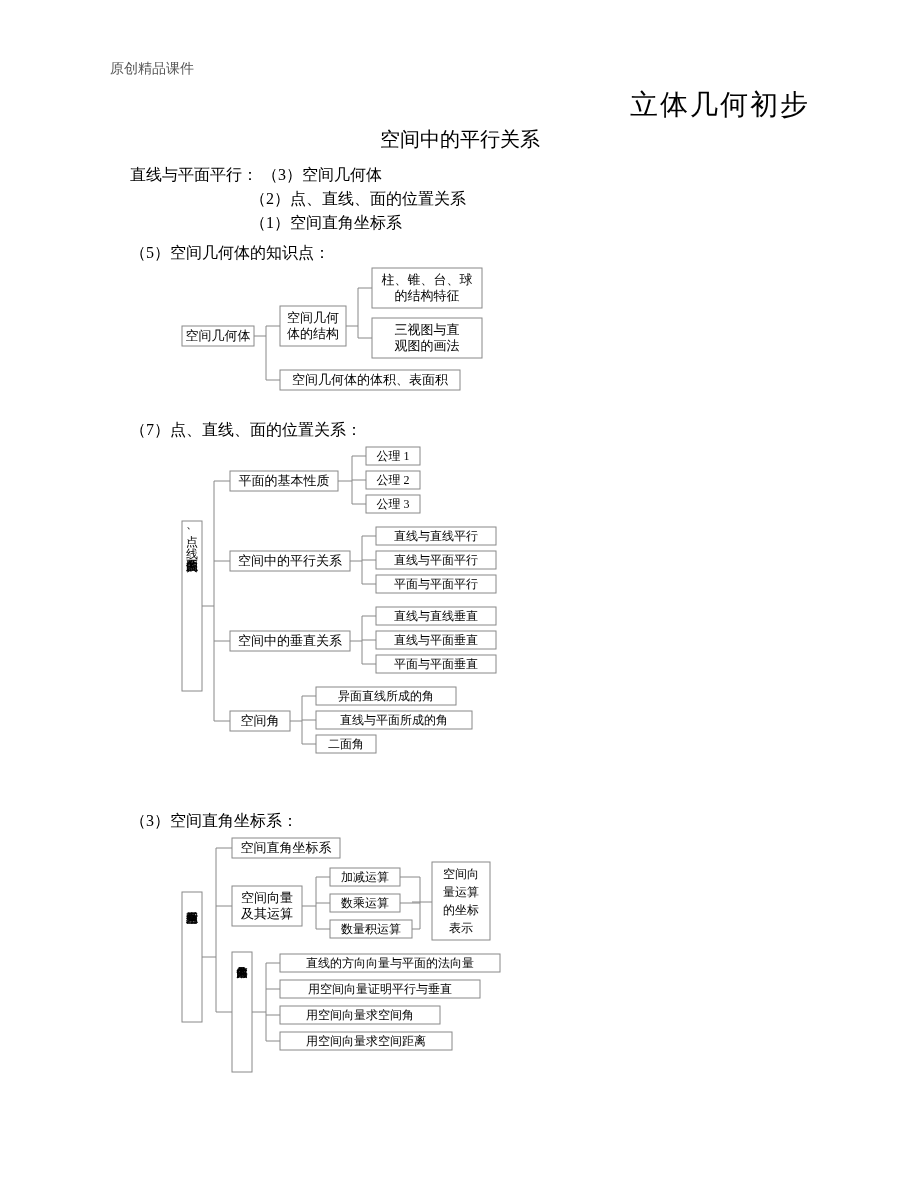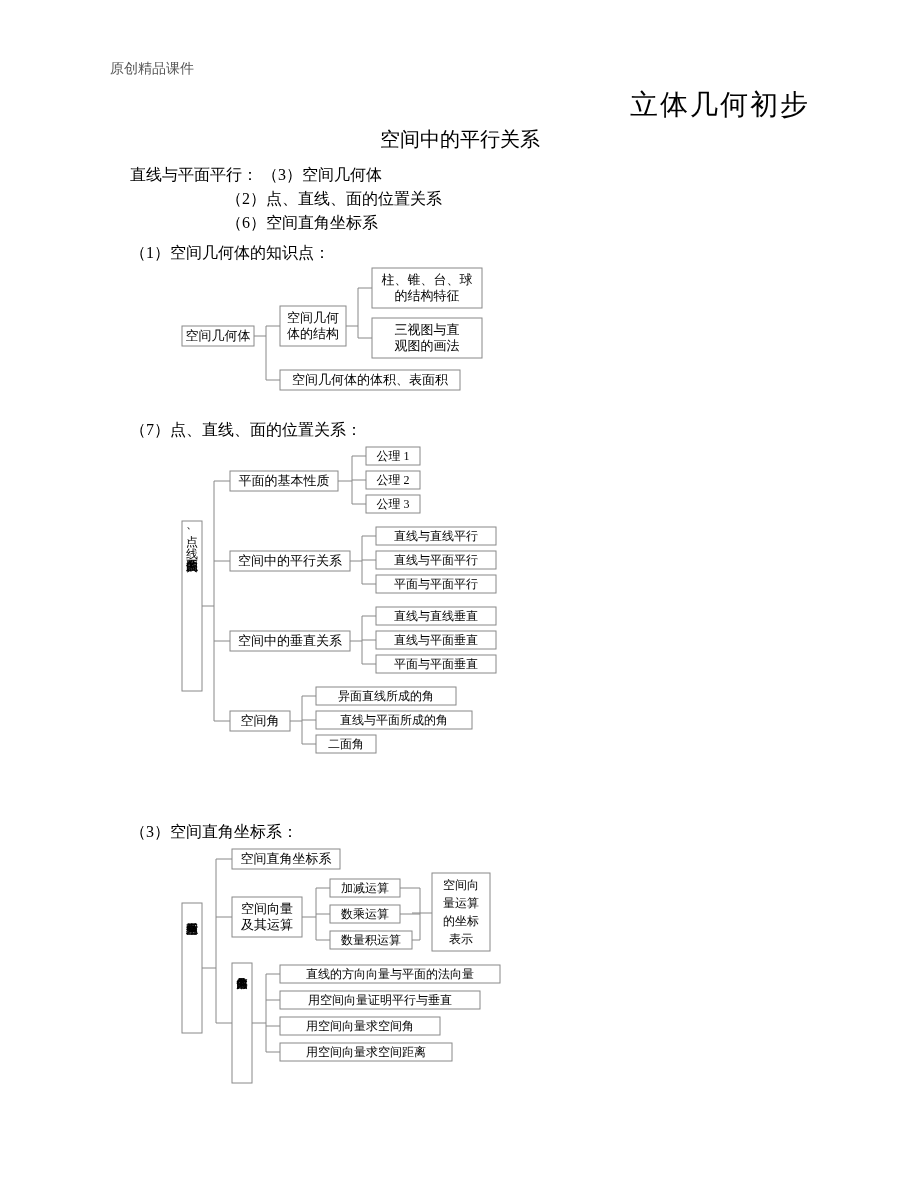--- a/index.html
+++ b/index.html
@@ -1,21 +1,21 @@
 <!DOCTYPE html>
 <html><head>
 <meta charset="utf-8">
 <style>
   body{margin:0;background:#fff;font-family:"SimSun","STSong",serif;color:#000}
   .page{width:920px;height:1191px;position:relative;box-sizing:border-box;padding:60px 110px 4px 110px}
   .hdr{font-size:14px;color:#555;margin-bottom:8px}
   .title{text-align:right;font-size:28px;letter-spacing:2px;margin-top:4px}
   .subtitle{text-align:center;font-size:20px;margin-top:2px}
   .intro{font-size:16px;line-height:24px;margin-top:10px;margin-left:20px}
-  .intro .l2{margin-left:96px}
+  .intro .l2{margin-left:120px}
   .sec{font-size:16px;margin:8px 0 2px 20px}
   .diagram{border:0;display:block}
   .diag1{width:330px;margin-left:70px;margin-top:-4px}
   .diag2{width:330px;margin-left:70px;margin-top:-2px}
   .diag3{width:360px;margin-left:70px;margin-top:-2px}
   svg text{font-family:"SimSun","STSong",serif;fill:#000}
   .box{fill:none;stroke:#888;stroke-width:1}
   .ln{stroke:#888;stroke-width:1}
   .vtxt{writing-mode:vertical-rl;text-orientation:upright}
 </style>
@@ -24,24 +24,24 @@
 
 <div class="page">
   <div class="hdr">原创精品课件</div>
   <div class="title">立体几何初步</div>
   <div class="subtitle">空间中的平行关系</div>
 
   <div class="intro">
     <span>直线与平面平行：</span>
     <span>（3）空间几何体</span><br>
     <div class="l2">（2）点、直线、面的位置关系</div>
-    <div class="l2">（6）空间直角坐标系</div>
+    <div class="l2">（1）空间直角坐标系</div>
   </div>
 
-  <div class="sec">（1）空间几何体的知识点：</div>
+  <div class="sec">（5）空间几何体的知识点：</div>
   <svg class="diagram diag1" viewBox="0 0 330 150">
     <rect class="box" x="2" y="64" width="72" height="20"></rect>
     <text x="38" y="78" font-size="13" text-anchor="middle">空间几何体</text>
     <rect class="box" x="100" y="44" width="66" height="40"></rect>
     <text x="133" y="60" font-size="13" text-anchor="middle">空间几何</text>
     <text x="133" y="76" font-size="13" text-anchor="middle">体的结构</text>
     <rect class="box" x="100" y="108" width="180" height="20"></rect>
     <text x="190" y="122" font-size="13" text-anchor="middle">空间几何体的体积、表面积</text>
     <rect class="box" x="192" y="6" width="110" height="40"></rect>
     <text x="247" y="22" font-size="13" text-anchor="middle">柱、锥、台、球</text>
@@ -121,21 +121,21 @@
     <line class="ln" x1="182" y1="175" x2="196" y2="175"></line>
       <line class="ln" x1="182" y1="199" x2="196" y2="199"></line>
       <line class="ln" x1="182" y1="223" x2="196" y2="223"></line>
     <line class="ln" x1="110" y1="280" x2="122" y2="280"></line>
       <line class="ln" x1="122" y1="255" x2="122" y2="303"></line>
     <line class="ln" x1="122" y1="255" x2="136" y2="255"></line>
       <line class="ln" x1="122" y1="279" x2="136" y2="279"></line>
       <line class="ln" x1="122" y1="303" x2="136" y2="303"></line>
   </svg>
 
-  <div class="sec" style="margin-top:51px">（3）空间直角坐标系：</div>
+  <div class="sec" style="margin-top:40px">（3）空间直角坐标系：</div>
   <svg class="diagram diag3" viewBox="0 0 360 250">
     <rect class="box" x="2" y="60" width="20" height="130"></rect>
     <text x="12" y="70" font-size="12" class="vtxt">空间直角坐标系</text>
     <rect class="box" x="52" y="6" width="108" height="20"></rect>
     <text x="106" y="20" font-size="13" text-anchor="middle">空间直角坐标系</text>
     <rect class="box" x="52" y="54" width="70" height="40"></rect>
     <text x="87" y="70" font-size="13" text-anchor="middle">空间向量</text>
     <text x="87" y="86" font-size="13" text-anchor="middle">及其运算</text>
     <rect class="box" x="150" y="36" width="70" height="18"></rect>
       <text x="185" y="49" font-size="12" text-anchor="middle">加减运算</text>

